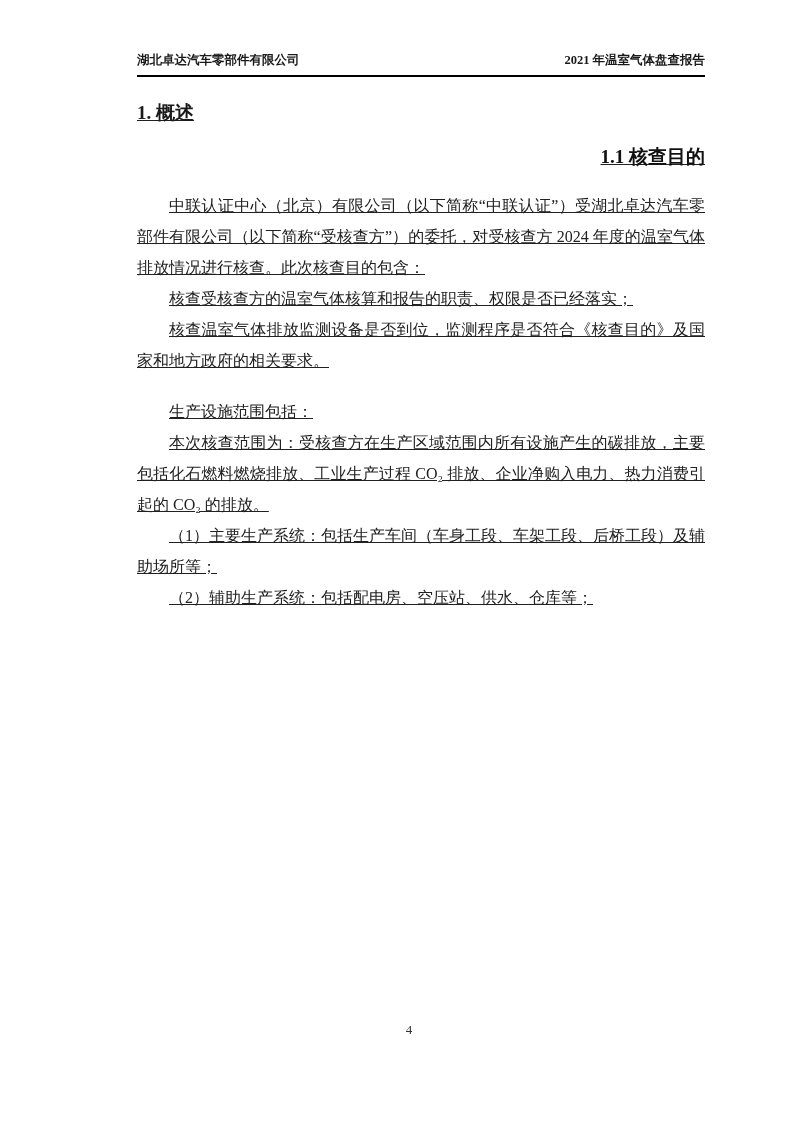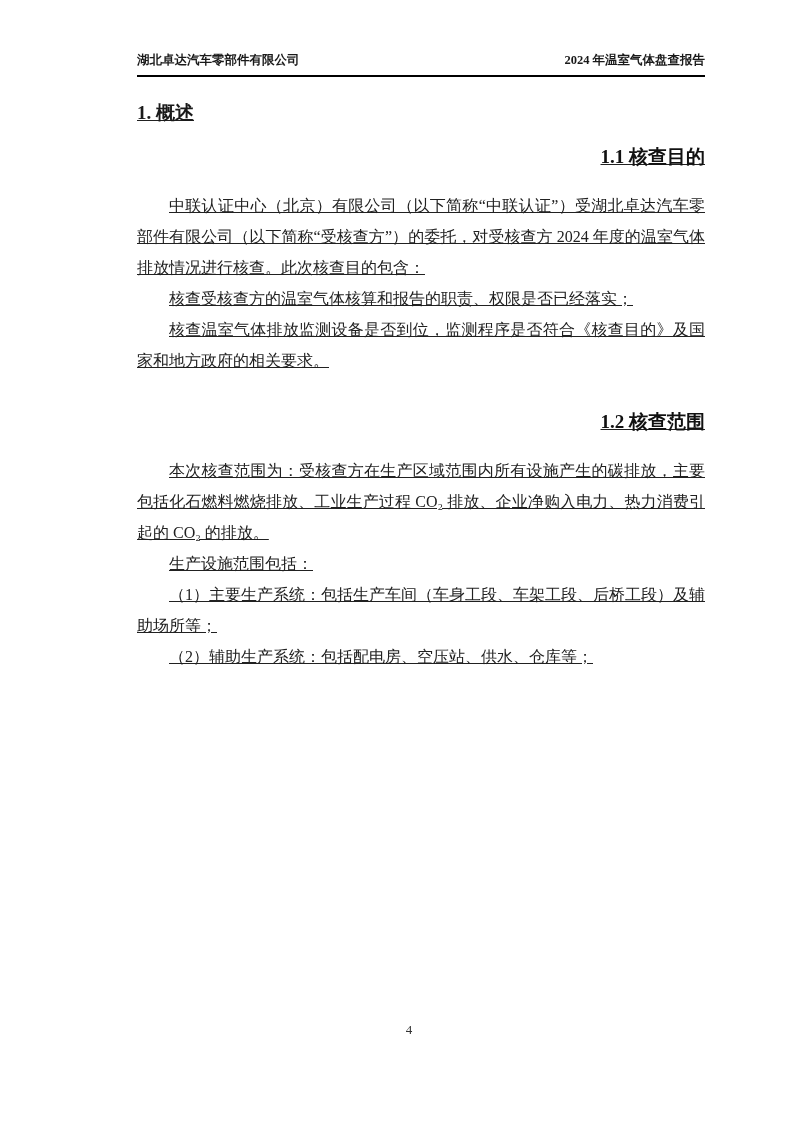--- a/index.html
+++ b/index.html
@@ -74,40 +74,39 @@
     color: #333333;
   }
 </style>
 </head>
 <body>
 
 <div class="page">
 
   <div class="header">
     <span class="header-left">湖北卓达汽车零部件有限公司</span>
-    <span class="header-right">2024 年温室气体盘查报告</span>
+    <span class="header-right">2021 年温室气体盘查报告</span>
   </div>
 
   <div class="content">
 
     <h1 class="doc-h1">1. 概述</h1>
 
     <h2 class="doc-h2">1.1 核查目的</h2>
 
     <div class="section-body">
       <p>中联认证中心（北京）有限公司（以下简称“中联认证”）受湖北卓达汽车零部件有限公司（以下简称“受核查方”）的委托，对受核查方 2024 年度的温室气体排放情况进行核查。此次核查目的包含：</p>
       <p>核查受核查方的温室气体核算和报告的职责、权限是否已经落实；</p>
       <p>核查温室气体排放监测设备是否到位，监测程序是否符合《核查目的》及国家和地方政府的相关要求。</p>
     </div>
 
-    <h2 class="doc-h2 gap-large">1.2 核查范围</h2>
 
     <div class="section-body">
+      <p>生产设施范围包括：</p>
       <p>本次核查范围为：受核查方在生产区域范围内所有设施产生的碳排放，主要包括化石燃料燃烧排放、工业生产过程 CO₂ 排放、企业净购入电力、热力消费引起的 CO₂ 的排放。</p>
-      <p>生产设施范围包括：</p>
       <p>（1）主要生产系统：包括生产车间（车身工段、车架工段、后桥工段）及辅助场所等；</p>
       <p>（2）辅助生产系统：包括配电房、空压站、供水、仓库等；</p>
     </div>
 
   </div>
 
   <div class="footer">
     <span>4</span>
   </div>
 

